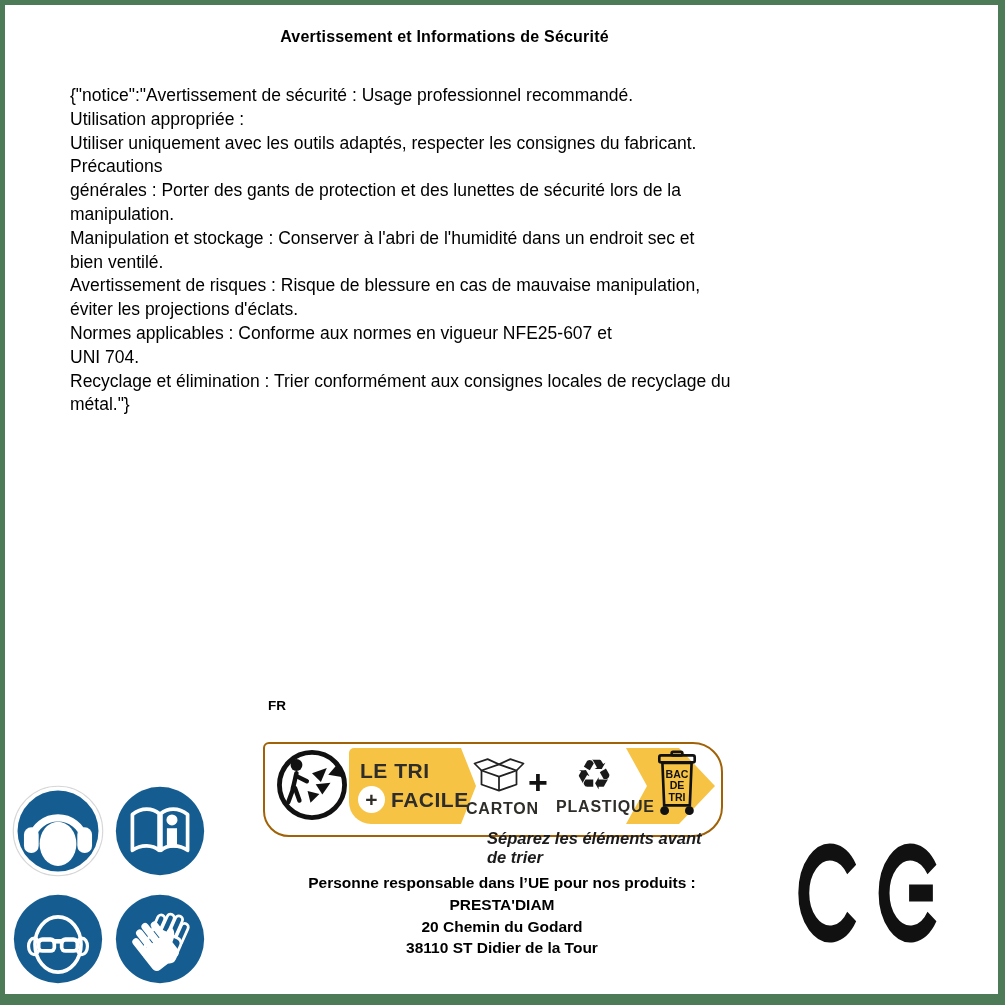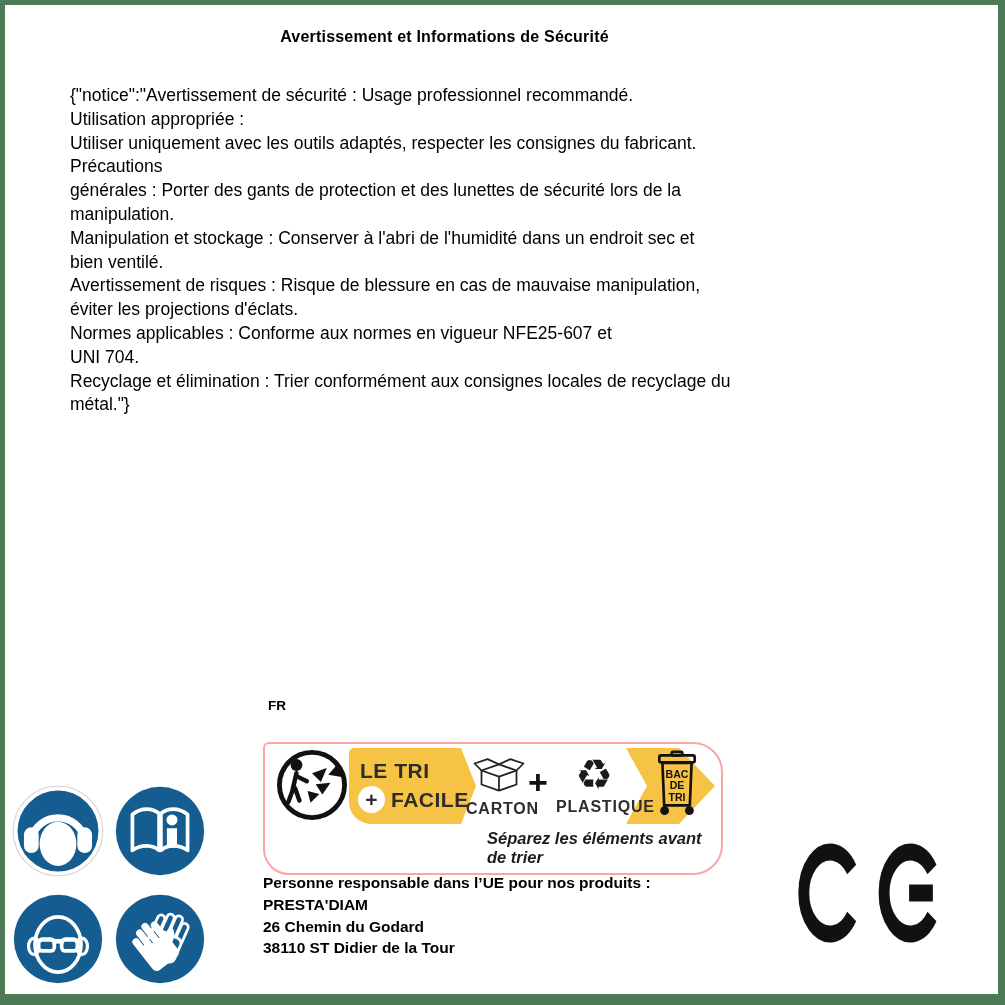--- a/index.html
+++ b/index.html
@@ -21,22 +21,22 @@
     position:absolute;left:70px;top:84px;width:900px;
     font-size:17.5px;line-height:23.8px;white-space:pre-line;
   }
   
   .picto{position:absolute;width:92px;height:92px;}
   .p1{left:12px;top:785px;} .p2{left:114px;top:785px;}
   .p3{left:12px;top:893px;} .p4{left:114px;top:893px;}
   
   .fr-code{position:absolute;left:268px;top:698px;font-size:13.5px;font-weight:bold;}
   .infotri{
-    position:absolute;left:263px;top:742px;width:460px;height:133px;
-    box-sizing:border-box;background:#fff;border:2px solid #fca5a5;
+    position:absolute;left:263px;top:742px;width:460px;height:95px;
+    box-sizing:border-box;background:#fff;border:2px solid #a16207;
     border-radius:6px 30px 30px 26px;
   }
   .infotri .triman{position:absolute;left:10px;top:3px;}
   .band{
     position:absolute;left:84px;top:4px;width:366px;height:76px;
     background:#f6c345;border-radius:5px 0 0 22px;
     clip-path:polygon(0 0, calc(100% - 36px) 0, 100% 50%, calc(100% - 36px) 100%, 0 100%);
   }
   .white-banner{
     position:absolute;left:196px;top:4px;width:186px;height:76px;background:#fff;
@@ -55,21 +55,21 @@
   .material .mat-label{font-size:16px;font-weight:bold;letter-spacing:0.8px;color:#2e2d29;display:block;margin-top:1px;}
   .recycle-glyph{font-family:"DejaVu Sans",sans-serif;font-size:42px;line-height:44px;color:#1a1a1a;display:block;}
   .plus-sep{position:absolute;left:263px;top:19px;font-size:34px;font-weight:bold;color:#111;}
   .bin{position:absolute;left:389px;top:5px;}
   .caption{
     position:absolute;left:222px;top:85px;width:232px;text-align:left;
     font-style:italic;font-weight:600;font-size:16.5px;color:#1c1c1c;
   }
   
   .responsible{
-    position:absolute;left:263px;top:872px;width:478px;
+    position:absolute;left:263px;top:872px;width:478px;text-align:center;
     font-size:15.5px;font-weight:bold;line-height:21.8px;
   }
   
   .ce{position:absolute;left:798px;top:843px;width:140px;height:100px;}
 </style>
 </head>
 <body>
 
 <div class="frame"></div>
 
@@ -206,21 +206,21 @@
       <text x="26" y="57">TRI</text>
     </g>
   </svg>
 
   <div class="caption">Séparez les éléments avant de trier</div>
 </div>
 
 <div class="responsible">
   <div>Personne responsable dans l’UE pour nos produits :</div>
   <div>PRESTA'DIAM</div>
-  <div>26 Chemin du Godard</div>
+  <div>20 Chemin du Godard</div>
   <div>38110 ST Didier de la Tour</div>
 </div>
 
 <svg class="ce" viewBox="0 0 218 100" preserveAspectRatio="none">
   <path d="M83.6 26.5 A41 41 0 1 0 83.6 73.5" fill="none" stroke="#111" stroke-width="17"></path>
   <path d="M208.6 26.5 A41 41 0 1 0 208.6 73.5" fill="none" stroke="#111" stroke-width="17"></path>
   <rect x="173" y="41.5" width="37" height="17" fill="#111"></rect>
 </svg>
 
 </body></html>

